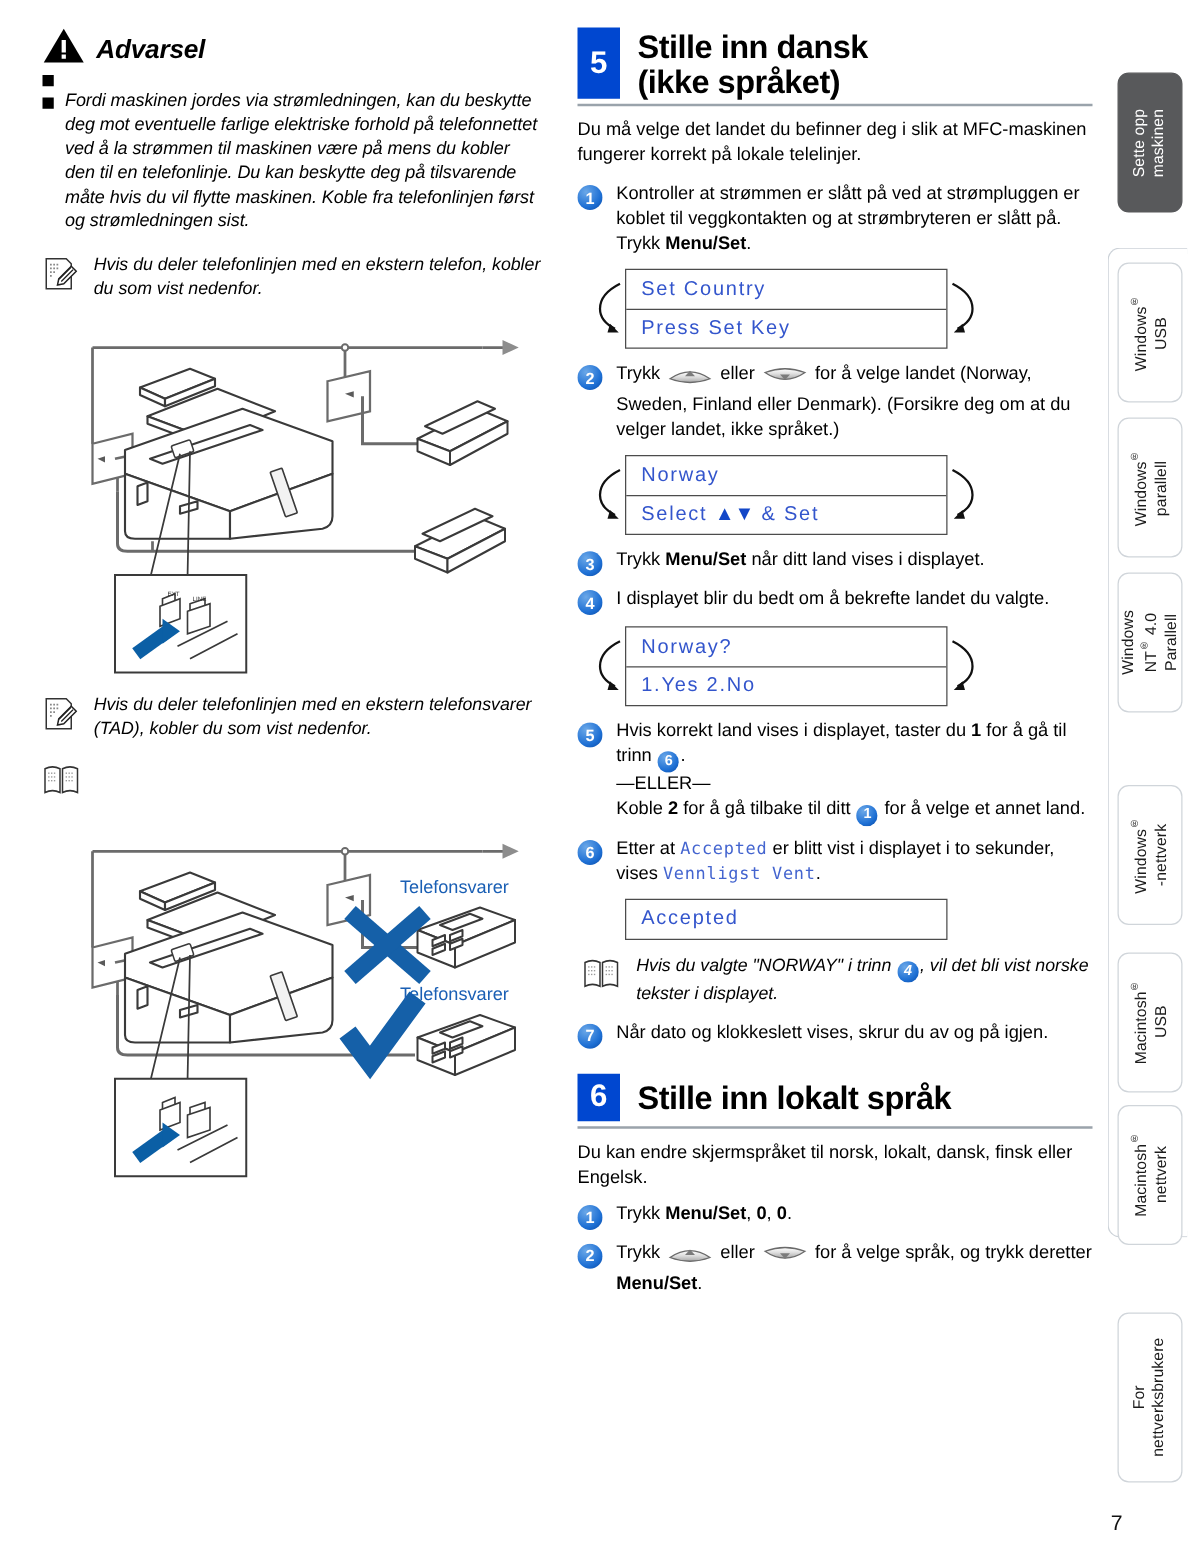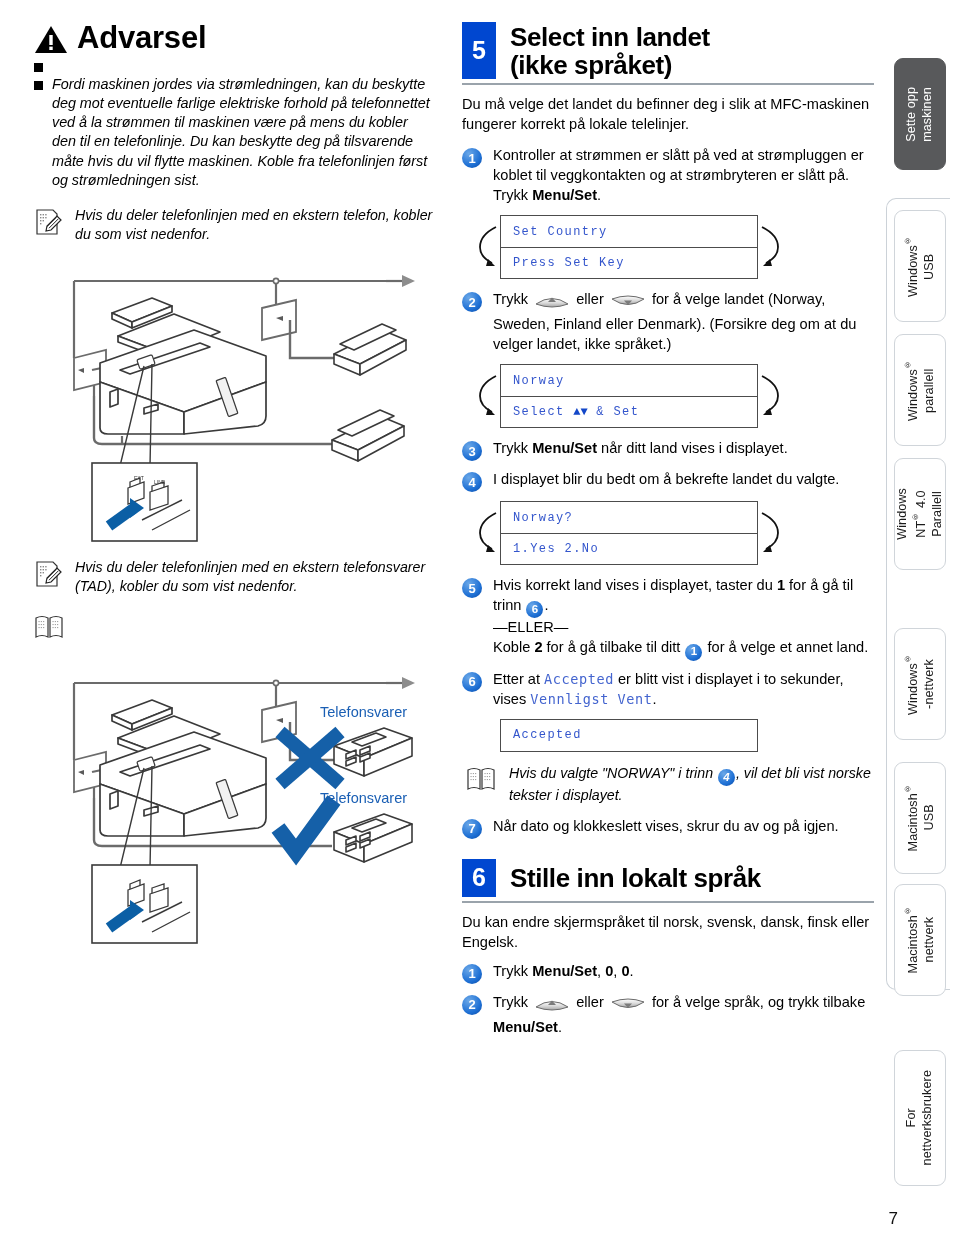--- a/index.html
+++ b/index.html
@@ -18,21 +18,21 @@
 
   .col-left  { position:absolute; left:34px;  top:22px; width:400px; }
   .col-right { position:absolute; left:462px; top:22px; width:412px; }
   .rail      { position:absolute; left:886px; top:22px; width:64px; height:1180px; }
 
   
   .warn-head { display:flex; align-items:flex-end; gap:9px; margin-bottom:2px; }
   .tri-icon { width:34px; height:29px; position:relative; flex:0 0 auto; }
   .tri-icon svg { display:block; }
   .warn-title {
-    font-size:31px; font-weight:bold; line-height:1;
+    font-size:21px; font-weight:bold; font-style:italic; line-height:1;
     letter-spacing:-0.2px; padding-bottom:1px;
   }
   .bullet-row { display:flex; gap:9px; margin-top:3px; }
   .sq { width:9px; height:9px; background:#000; flex:0 0 auto; margin-top:6px; }
   .warn-text {
     font-size:14.4px; font-style:italic; line-height:1.33; letter-spacing:-0.05px;
   }
 
   
   .note-row { display:flex; gap:13px; margin-top:16px; align-items:flex-start; }
@@ -78,22 +78,22 @@
   .lcd-wrap { position:relative; margin:8px 0 11px 38px; width:258px; }
   .lcd {
     border:1.6px solid #4c4c4c; background:#fff;
   }
   .lcd .line {
     height:31px; display:flex; align-items:center;
     padding:0 0 0 12px;
   }
   .lcd .line + .line { border-top:1.6px solid #4c4c4c;text-align:right; }
   .lcdtext {
-    font-family:Liberation Mono, monospace;
-    font-size:12px; color:#3355cc; letter-spacing:1.4px;
+    font-family:Liberation Sans, sans-serif;
+    font-size:16px; color:#3355cc; letter-spacing:1.4px;
     white-space:pre;
   }
   .lcdtext .blk { color:#1347c8; letter-spacing:0; }
   .inline-lcd {
     font-family:"DejaVu Sans Mono", monospace;
     font-size:13.5px; color:#4364cf; letter-spacing:0.6px;
   }
   .loop-l { position:absolute; left:-22px; top:8px; }
   .loop-r { position:absolute; right:-22px; top:8px; }
 
@@ -407,21 +407,21 @@
     </div>
 
   </div>
 
   <div class="col-right">
 
     <div>
       <div class="sec-head">
         <span class="sec-num">5</span>
         <span class="sec-title">
-          <span>Select inn landet</span><br>
+          <span>Stille inn dansk</span><br>
           <span>(ikke språket)</span>
         </span>
       </div>
       <div class="sec-rule"></div>
 
       <div class="lede">Du må velge det landet du befinner deg i slik at MFC-maskinen fungerer korrekt på lokale telelinjer.</div>
 
       <div class="step">
         <span class="bnum">1</span>
         <span class="step-body"><span>Kontroller at strømmen er slått på ved at strømpluggen er koblet til veggkontakten og at strømbryteren er slått på. Trykk </span><b>Menu/Set</b><span>.</span></span>
@@ -585,36 +585,36 @@
       </div>
     </div>
 
     <div style="margin-top:20px;">
       <div class="sec-head">
         <span class="sec-num" style="min-height:38px;">6</span>
         <span class="sec-title" style="display:flex;align-items:center;">Stille inn lokalt språk</span>
       </div>
       <div class="sec-rule"></div>
 
-      <div class="lede" style="margin-bottom:9px;">Du kan endre skjermspråket til norsk, svensk, dansk, finsk eller Engelsk.</div>
+      <div class="lede" style="margin-bottom:9px;">Du kan endre skjermspråket til norsk, lokalt, dansk, finsk eller Engelsk.</div>
 
       <div class="step">
         <span class="bnum">1</span>
         <span class="step-body"><span>Trykk </span><b>Menu/Set</b><span>, </span><b>0</b><span>, </span><b>0</b><span>.</span></span>
       </div>
 
       <div class="step">
         <span class="bnum">2</span>
         <span class="step-body"><span>Trykk </span><span class="keybtn"><svg width="36" height="15" viewBox="0 0 36 15">
                 <path d="M2 10 Q18 -1 34 10 Q18 16 2 10 Z" fill="url(#gu)" stroke="#6a6a6a" stroke-width="1"></path>
                 <path d="M18 3.5 L22 8 L14 8 Z" fill="#7b7b7b"></path>
               </svg></span><span> eller </span><span class="keybtn"><svg width="36" height="15" viewBox="0 0 36 15">
                 <path d="M2 5 Q18 16 34 5 Q18 -1 2 5 Z" fill="url(#gd)" stroke="#6a6a6a" stroke-width="1"></path>
                 <path d="M18 11 L22 6.5 L14 6.5 Z" fill="#7b7b7b"></path>
-              </svg></span><span> for å velge språk, og trykk tilbake </span><b>Menu/Set</b><span>.</span></span>
+              </svg></span><span> for å velge språk, og trykk deretter </span><b>Menu/Set</b><span>.</span></span>
       </div>
     </div>
 
   </div>
 
   <div class="rail">
     <div class="rail-group"></div>
 
     <div class="tab dark" style="top:36px; height:112px;">
       <span class="vtext"><span>Sette opp</span>

